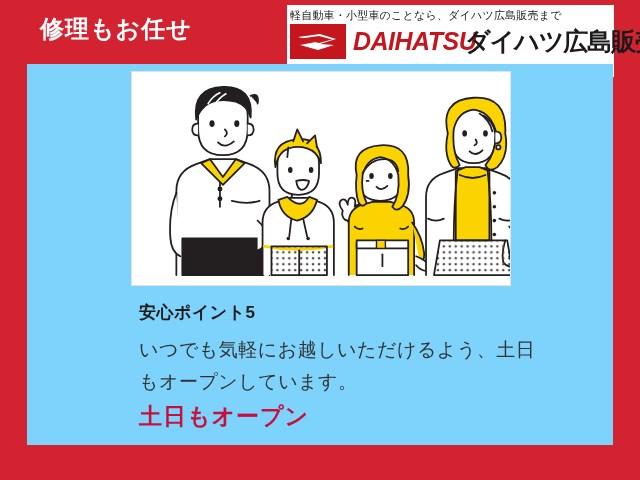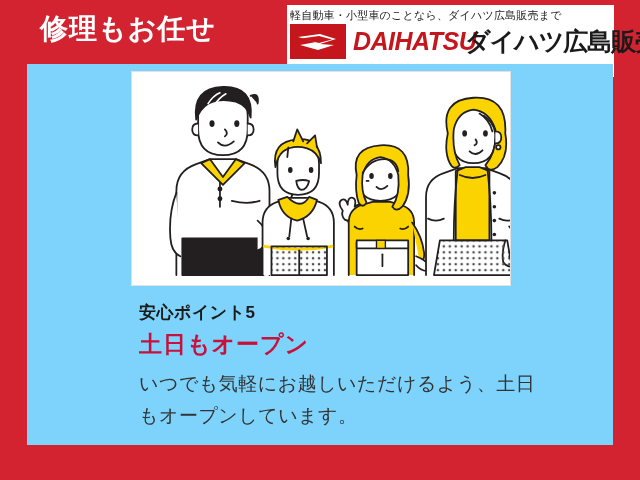--- a/index.html
+++ b/index.html
@@ -24,21 +24,21 @@
     left: 0;
     top: 0;
     width: 640px;
     height: 64px;
     background: #d32330;
   }
   #header-title {
     position: absolute;
     left: 40px;
     top: 10px;
-    font-size: 28px;
+    font-size: 24px;
     font-weight: bold;
     color: #ffffff;
     letter-spacing: 1px;
     white-space: nowrap;
     line-height: 38px;
   }
 
   
   #logo-box {
     position: absolute;
@@ -355,18 +355,18 @@
           <ellipse cx="356" cy="62" rx="2.4" ry="3.1" fill="#231f20" stroke="none"></ellipse>
 
           <path d="M346 68 Q349 72 345 74"></path>
           <path d="M340 80 Q346 86 353 79"></path>
         </g>
       </svg>
     </div>
 
     <div id="text-block">
       <div id="point-label">安心ポイント5</div>
+      <div id="body-text">いつでも気軽にお越しいただけるよう、土日もオープンしています。</div>
       <div id="headline">土日もオープン</div>
-      <div id="body-text">いつでも気軽にお越しいただけるよう、土日もオープンしています。</div>
     </div>
 
   </div>
 </div>
 
 </body></html>

